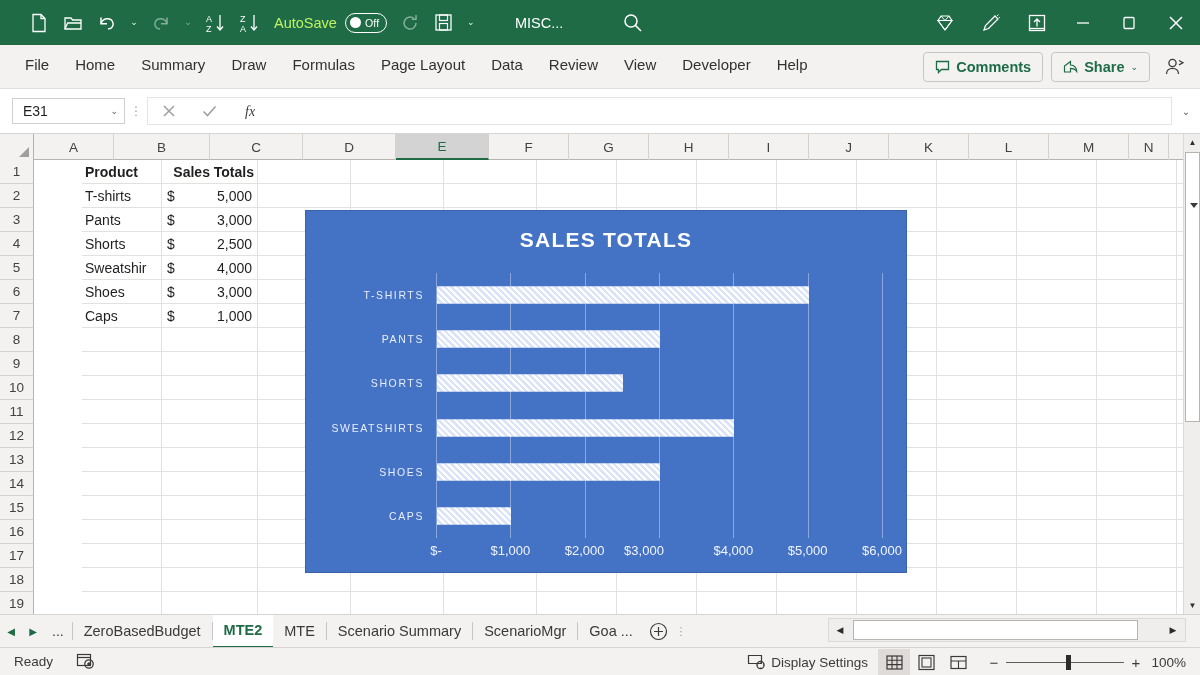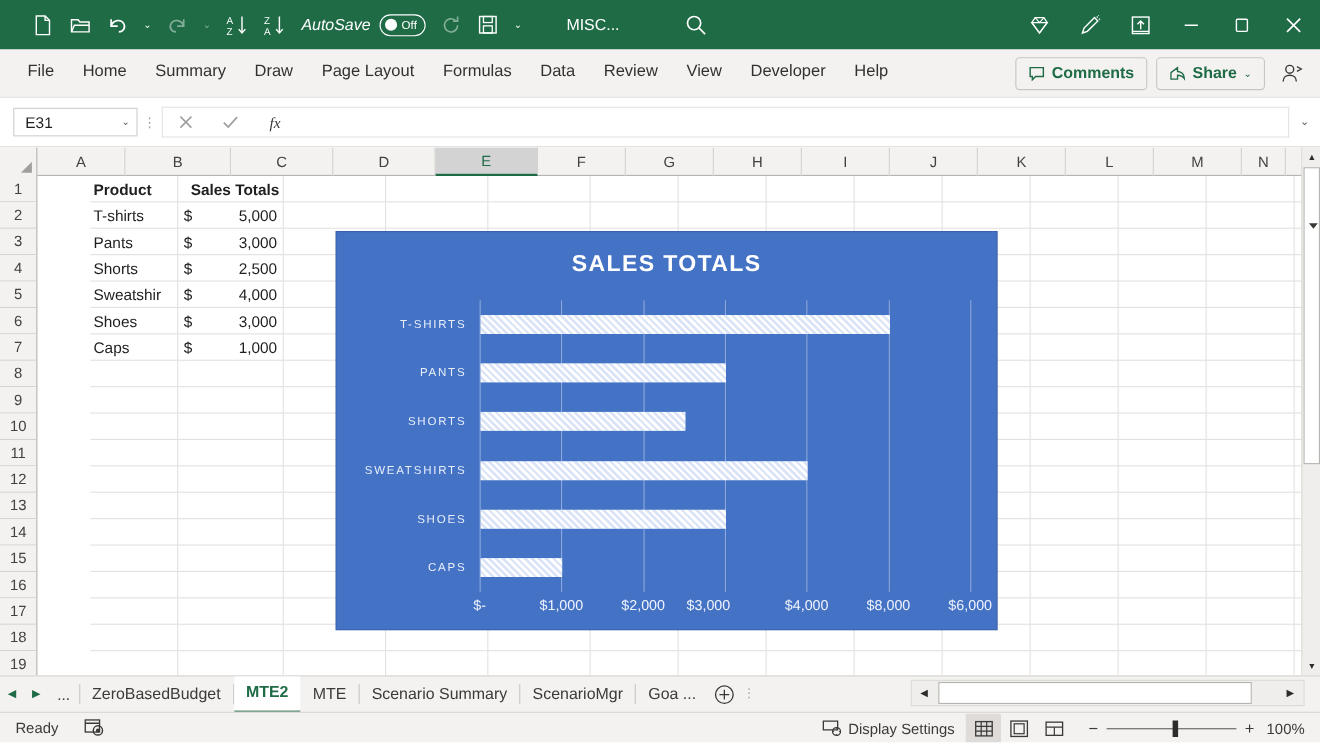--- a/index.html
+++ b/index.html
@@ -20,21 +20,21 @@
   .qat { display: flex; align-items: center; padding-left: 22px; gap: 0px; }
   .qbtn {
     width: 34px; height: 32px;
     display: flex; align-items: center; justify-content: center;
     color: #ffffff;
   }
   .qbtn.dim { opacity: 0.45; }
   .qbtn.narrow { width: 20px; }
   .caret { font-size: 9px; color: #ffffff; opacity: .95; line-height: 1; }
   .autosave-wrap { display: flex; align-items: center; gap: 8px; margin-left: 8px; }
-  .autosave-label { color: #ffffff; font-size: 14.5px; font-style: italic; }
+  .autosave-label { color: #bef264; font-size: 14.5px; }
   .toggle {
     width: 42px; height: 20px; border-radius: 10px;
     border: 1.4px solid #ffffff; position: relative;
     display: flex; align-items: center;
   }
   .toggle .knob {
     width: 11px; height: 11px; border-radius: 50%;
     background: #ffffff; margin-left: 4px;
   }
   .toggle .offtxt {
@@ -461,22 +461,22 @@
           </svg>
       </div>
     </div>
   </div>
 
   <div class="ribbon">
     <div class="rtab">File</div>
     <div class="rtab">Home</div>
     <div class="rtab">Summary</div>
     <div class="rtab">Draw</div>
+    <div class="rtab">Formulas</div>
     <div class="rtab">Page Layout</div>
-    <div class="rtab">Formulas</div>
     <div class="rtab">Data</div>
     <div class="rtab">Review</div>
     <div class="rtab">View</div>
     <div class="rtab">Developer</div>
     <div class="rtab">Help</div>
 
     <div class="ribbon-right">
       <div class="pillbtn">
         <svg width="15" height="14" viewBox="0 0 15 14">
             <path d="M1.5 1.5h12v8h-7l-3 3v-3h-2z" fill="none" stroke="#1e6b46" stroke-width="1.3"></path>
@@ -924,21 +924,21 @@
         <div class="bar" title="SWEATSHIRTS: 4000" style="left: 1px; top: 154.583px; width: 297.333px;"></div>
         <div class="bar" title="SHOES: 3000" style="left: 1px; top: 198.75px; width: 223px;"></div>
         <div class="bar" title="CAPS: 1000" style="left: 1px; top: 242.917px; width: 74.3333px;"></div>
       </div>
     <div class="xticks" id="xticks">
         <div class="xtick" style="left: 0px;">$-</div>
         <div class="xtick" style="left: 74.3333px;">$1,000</div>
         <div class="xtick" style="left: 148.667px;">$2,000</div>
         <div class="xtick" style="left: 208px;">$3,000</div>
         <div class="xtick" style="left: 297.333px;">$4,000</div>
-        <div class="xtick" style="left: 371.667px;">$8,000</div>
+        <div class="xtick" style="left: 371.667px;">$5,000</div>
         <div class="xtick" style="left: 446px;">$6,000</div>
       </div>
   </div>
 
   <div class="tabbar">
     <div class="navarrow">◀</div>
     <div class="navarrow">▶</div>
     <div class="ellipsis-tab">...</div>
     <div class="tabsep"></div>
     <div class="stab">ZeroBasedBudget</div>

